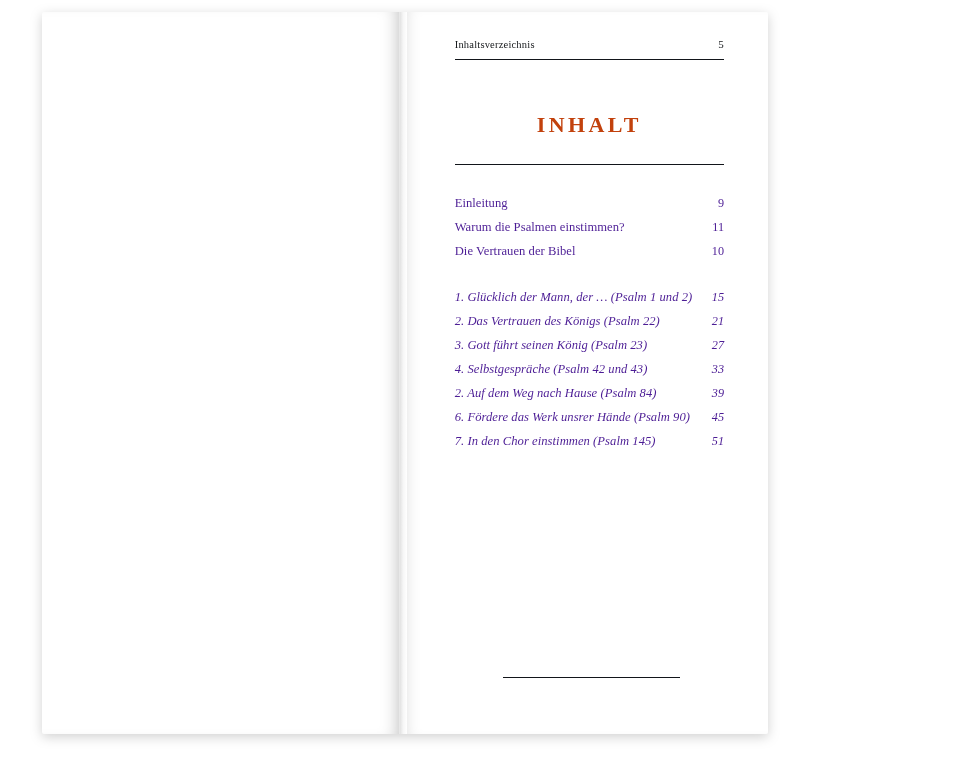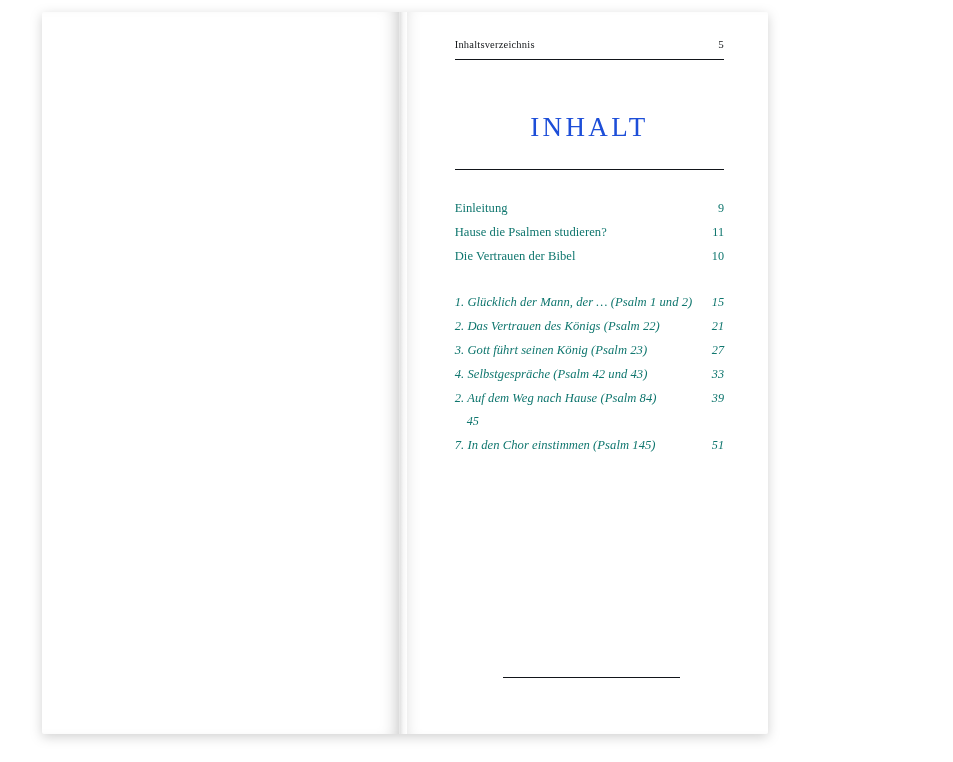--- a/index.html
+++ b/index.html
@@ -71,24 +71,24 @@
   }
 
   .rule-top {
     margin-top: 9px;
     border-top: 1.6px solid #12151a;
   }
 
   .doc-title {
     margin-top: 52px;
     text-align: center;
-    font-size: 27px;
+    font-size: 22px;
     letter-spacing: 3.4px;
-    color: #1d4ed8;
-    font-weight: 400;
+    color: #c2410c;
+    font-weight: 700;
   }
 
   .rule-title {
     margin-top: 26px;
     border-top: 1.6px solid #12151a;
   }
 
   .toc {
     margin-top: 26px;
   }
@@ -96,21 +96,21 @@
   .toc-group + .toc-group {
     margin-top: 22px;
     font-style: italic;
   }
 
   .toc-row {
     display: flex;
     align-items: baseline;
     justify-content: space-between;
     font-size: 12.6px;
-    color: #0f766e;
+    color: #4c1d95;
     padding: 3.6px 0;
     line-height: 1.3;
   }
 
   .toc-row .label {
     letter-spacing: 0.05px;
   }
 
   .toc-row .page-no {
     font-size: 12.2px;
@@ -152,21 +152,21 @@
       <div class="rule-title"></div>
 
       <div class="toc">
 
         <div class="toc-group">
           <div class="toc-row">
             <span class="label">Einleitung</span>
             <span class="page-no">9</span>
           </div>
           <div class="toc-row">
-            <span class="label">Hause die Psalmen studieren?</span>
+            <span class="label">Warum die Psalmen einstimmen?</span>
             <span class="page-no">11</span>
           </div>
           <div class="toc-row">
             <span class="label">Die Vertrauen der Bibel</span>
             <span class="page-no">10</span>
           </div>
         </div>
 
         <div class="toc-group">
           <div class="toc-row">
@@ -183,20 +183,21 @@
           </div>
           <div class="toc-row">
             <span class="label">4. Selbstgespräche (Psalm 42 und 43)</span>
             <span class="page-no">33</span>
           </div>
           <div class="toc-row">
             <span class="label">2. Auf dem Weg nach Hause (Psalm 84)</span>
             <span class="page-no">39</span>
           </div>
           <div class="toc-row">
+            <span class="label">6. Fördere das Werk unsrer Hände (Psalm 90)</span>
             <span class="page-no">45</span>
           </div>
           <div class="toc-row">
             <span class="label">7. In den Chor einstimmen (Psalm 145)</span>
             <span class="page-no">51</span>
           </div>
         </div>
 
       </div>
 

